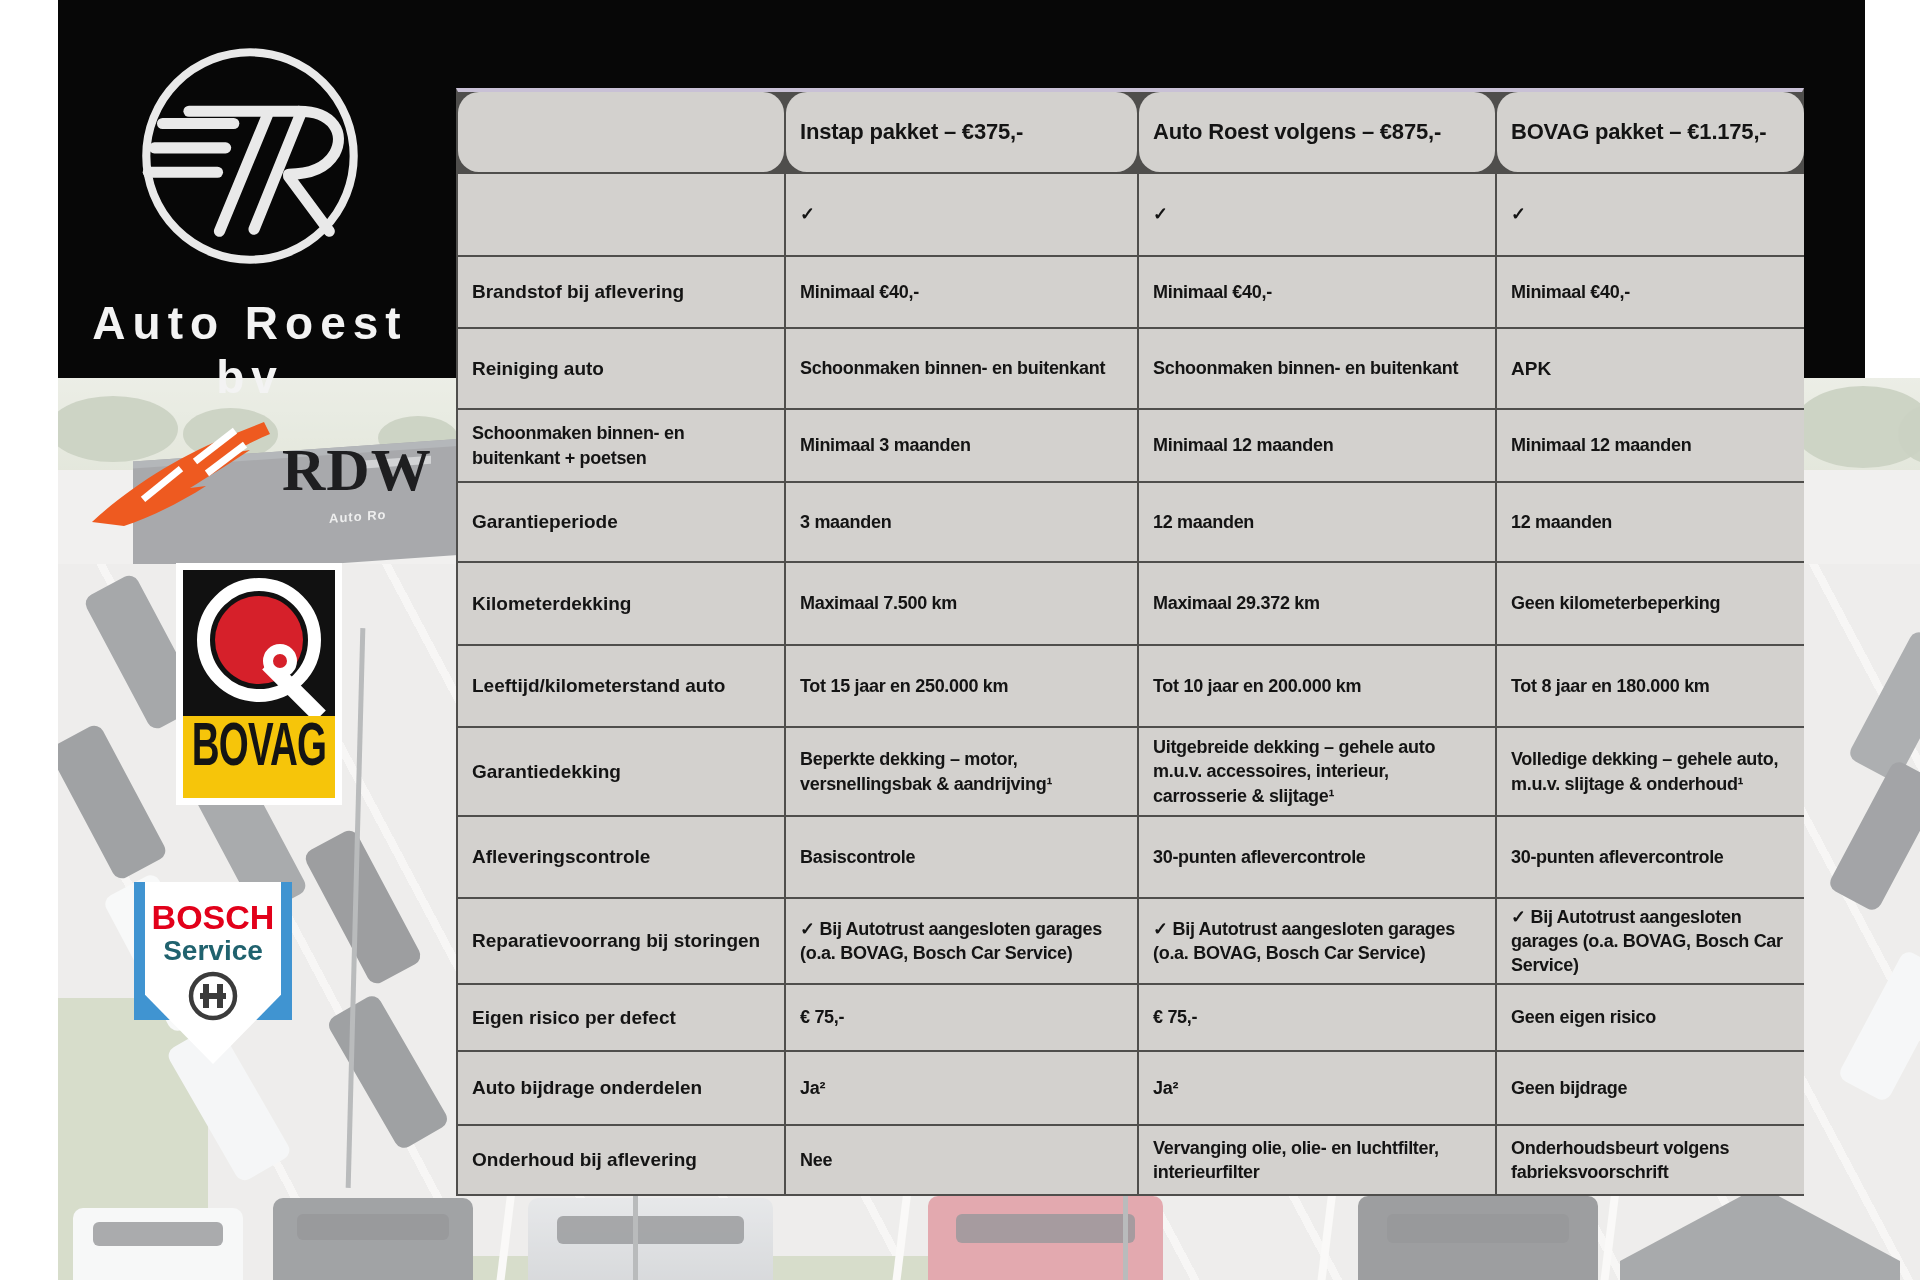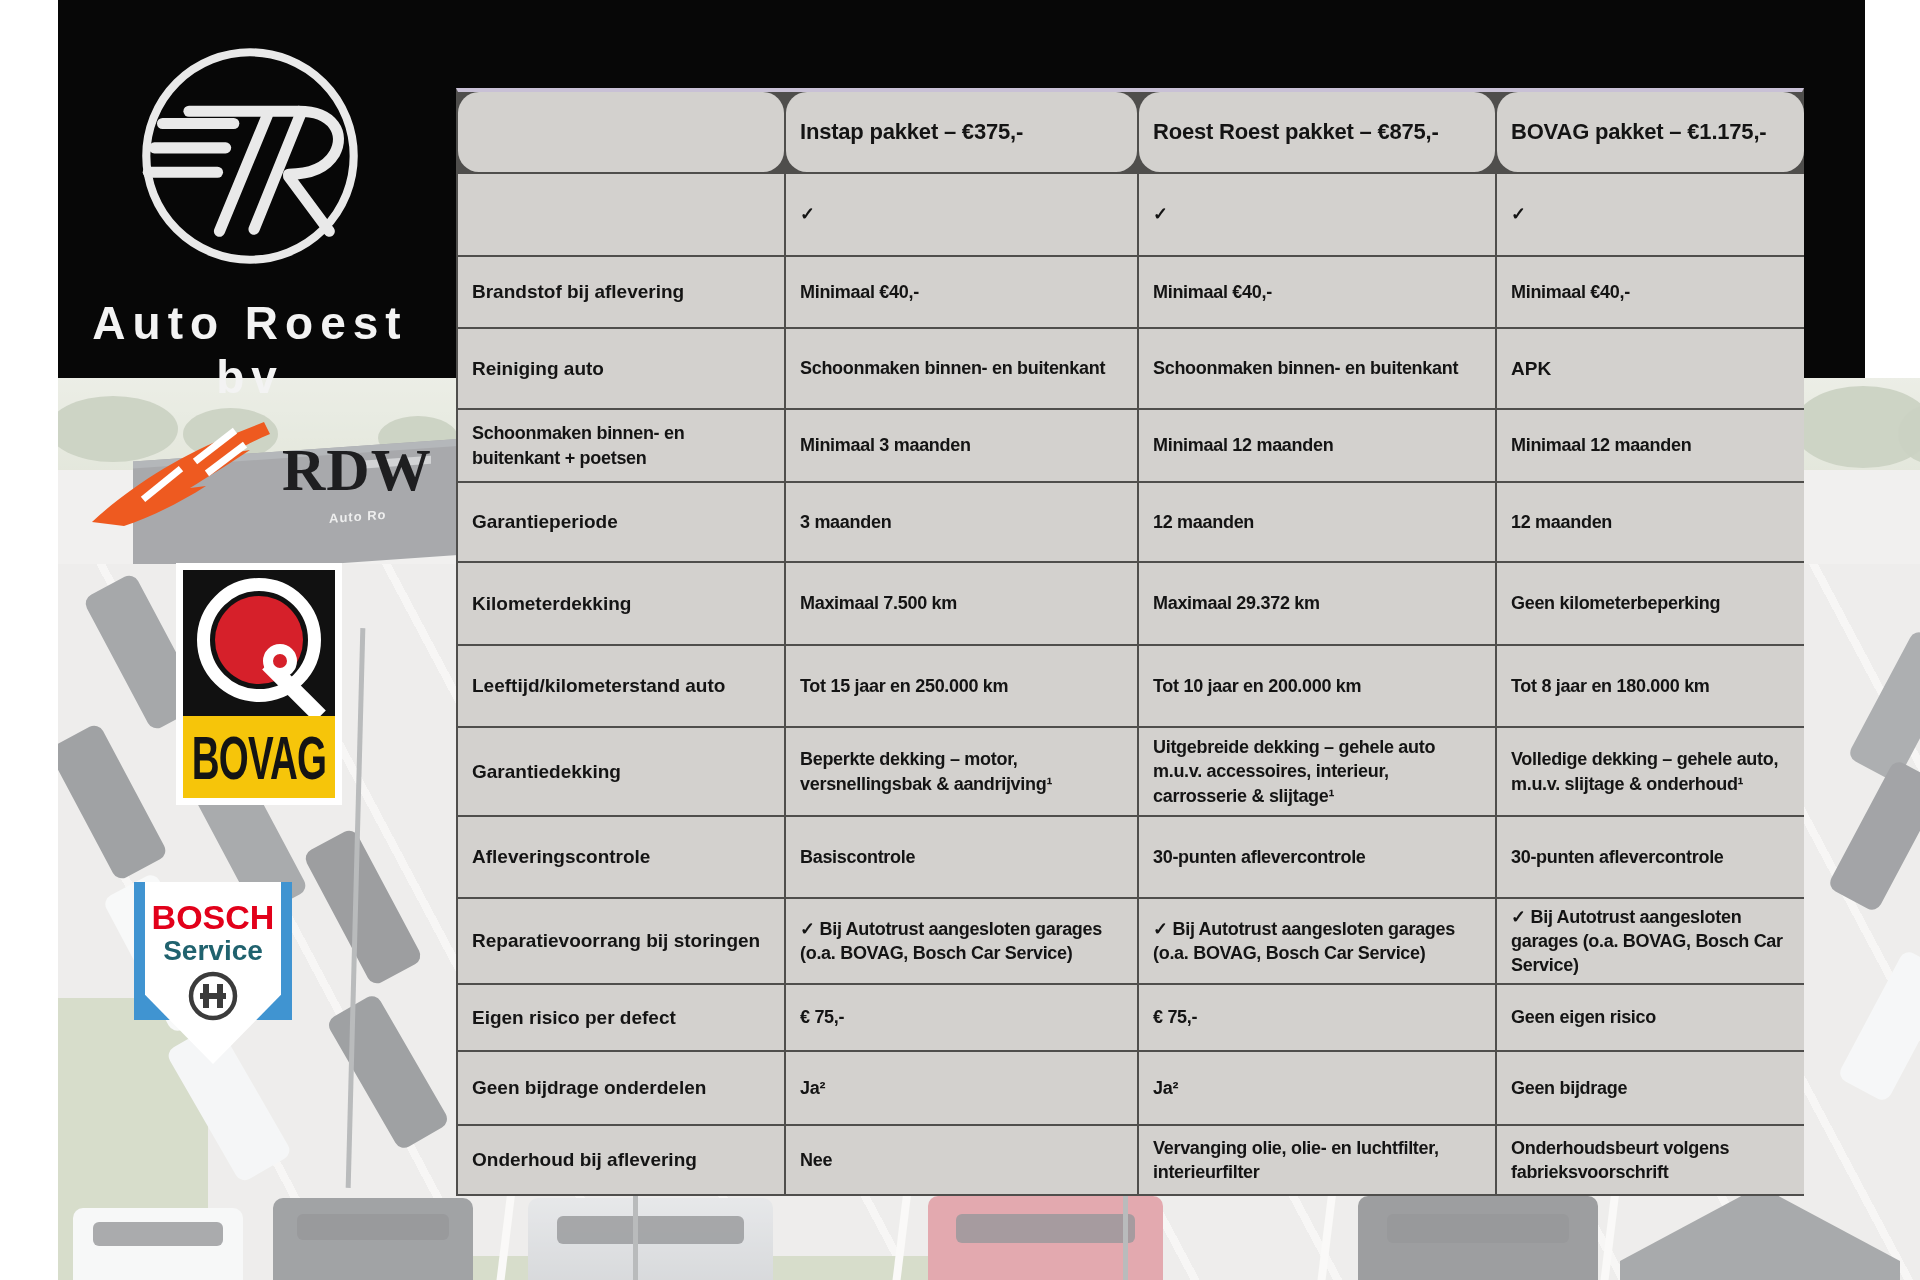--- a/index.html
+++ b/index.html
@@ -50,21 +50,21 @@
            background:#ffffff; padding:7px; }
   .bovag-black { position:relative; height:146px; background:#111111; overflow:hidden; }
   .bovag-ring { position:absolute; left:14px; top:8px; width:124px; height:124px;
                 border:13px solid #ffffff; border-radius:50%; }
   .bovag-red { position:absolute; left:5px; top:5px; width:88px; height:88px;
                background:#d6202a; border-radius:50%; }
   .bovag-handle { position:absolute; left:76px; top:62px; width:16px; height:74px;
                   background:#ffffff; transform:rotate(-45deg); }
   .bovag-hub { position:absolute; left:53px; top:53px; width:34px; height:34px;
                border:10px solid #ffffff; border-radius:50%; background:#d6202a; }
-  .bovag-yellow { height:82px; background:#f6c50a; display:flex; align-items:center; justify-content:center; }
+  .bovag-yellow { height:82px; background:#f6c50a; display:flex; align-items:flex-start; justify-content:center; }
   .bovag-word { font-size:47px; font-weight:bold; color:#141414; letter-spacing:-1px;
                 transform:scale(.82,1.28); }
 
   
   .bosch { position:absolute; left:134px; top:882px; width:158px; height:138px; background:#4094d1; }
   .bosch-shield { position:absolute; left:11px; top:0; width:136px; height:182px; background:#ffffff;
                   clip-path:polygon(0 0,100% 0,100% 62%,50% 100%,0 62%); text-align:center; }
   .bosch-word { margin-top:16px; color:#e2001a; font-weight:bold; font-size:34px; letter-spacing:0px; }
   .bosch-service { color:#20626e; font-weight:bold; font-size:28px; margin-top:-2px; }
   .bosch-symbol { margin-top:2px; }
@@ -185,21 +185,21 @@
       <rect x="17" y="15" width="6" height="24" fill="#3b3b3b"></rect>
       <rect x="31" y="15" width="6" height="24" fill="#3b3b3b"></rect>
       <rect x="14" y="24" width="26" height="6" fill="#3b3b3b"></rect>
     </svg>
   </div>
 </div>
 
 <div class="pkg-table">
   <div class="cell head"></div>
   <div class="cell head">Instap pakket – €375,-</div>
-  <div class="cell head">Roest Roest pakket – €875,-</div>
+  <div class="cell head">Auto Roest volgens – €875,-</div>
   <div class="cell head">BOVAG pakket – €1.175,-</div>
 
   <div class="cell label"></div>
   <div class="cell">✓</div>
   <div class="cell">✓</div>
   <div class="cell">✓</div>
 
   <div class="cell label">Brandstof bij aflevering</div>
   <div class="cell">Minimaal €40,-</div>
   <div class="cell">Minimaal €40,-</div>
@@ -243,21 +243,21 @@
   <div class="cell label">Reparatievoorrang bij storingen</div>
   <div class="cell">✓ Bij Autotrust aangesloten garages (o.a. BOVAG, Bosch Car Service)</div>
   <div class="cell">✓ Bij Autotrust aangesloten garages (o.a. BOVAG, Bosch Car Service)</div>
   <div class="cell">✓ Bij Autotrust aangesloten garages (o.a. BOVAG, Bosch Car Service)</div>
 
   <div class="cell label">Eigen risico per defect</div>
   <div class="cell">€ 75,-</div>
   <div class="cell">€ 75,-</div>
   <div class="cell">Geen eigen risico</div>
 
-  <div class="cell label">Geen bijdrage onderdelen</div>
+  <div class="cell label">Auto bijdrage onderdelen</div>
   <div class="cell">Ja²</div>
   <div class="cell">Ja²</div>
   <div class="cell">Geen bijdrage</div>
 
   <div class="cell label">Onderhoud bij aflevering</div>
   <div class="cell">Nee</div>
   <div class="cell">Vervanging olie, olie- en luchtfilter, interieurfilter</div>
   <div class="cell">Onderhoudsbeurt volgens fabrieksvoorschrift</div>
 </div>
 

